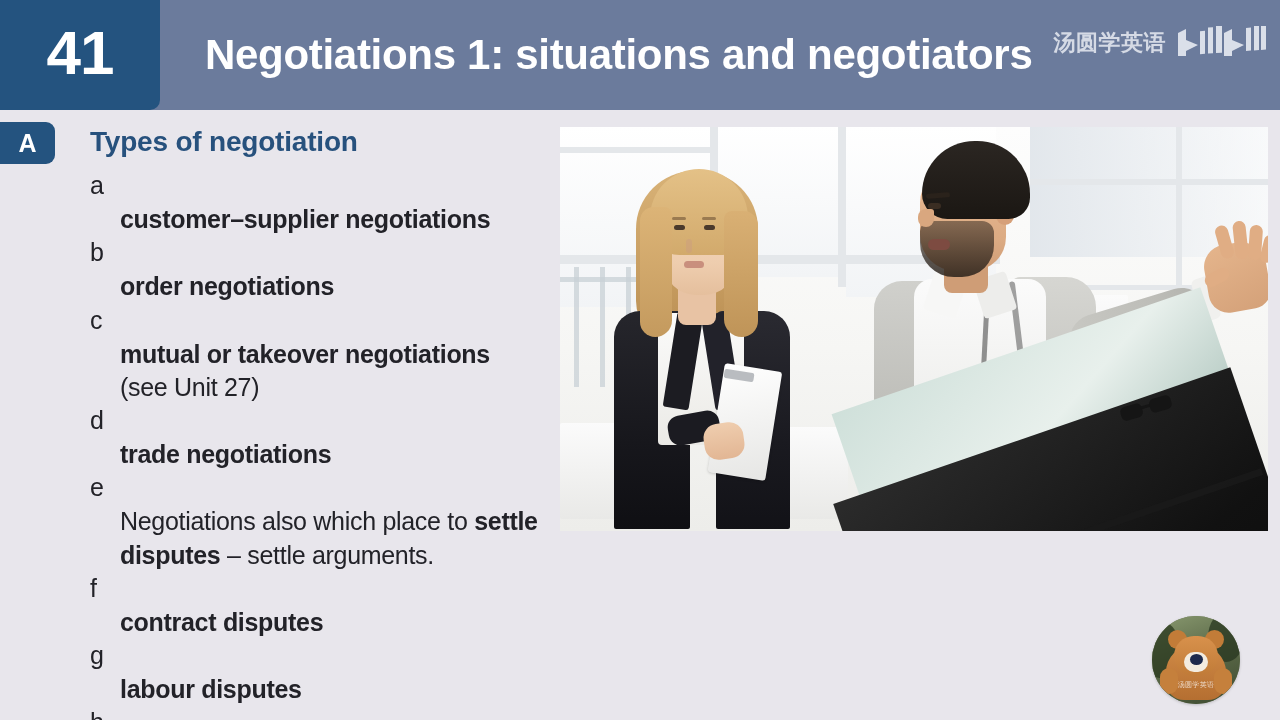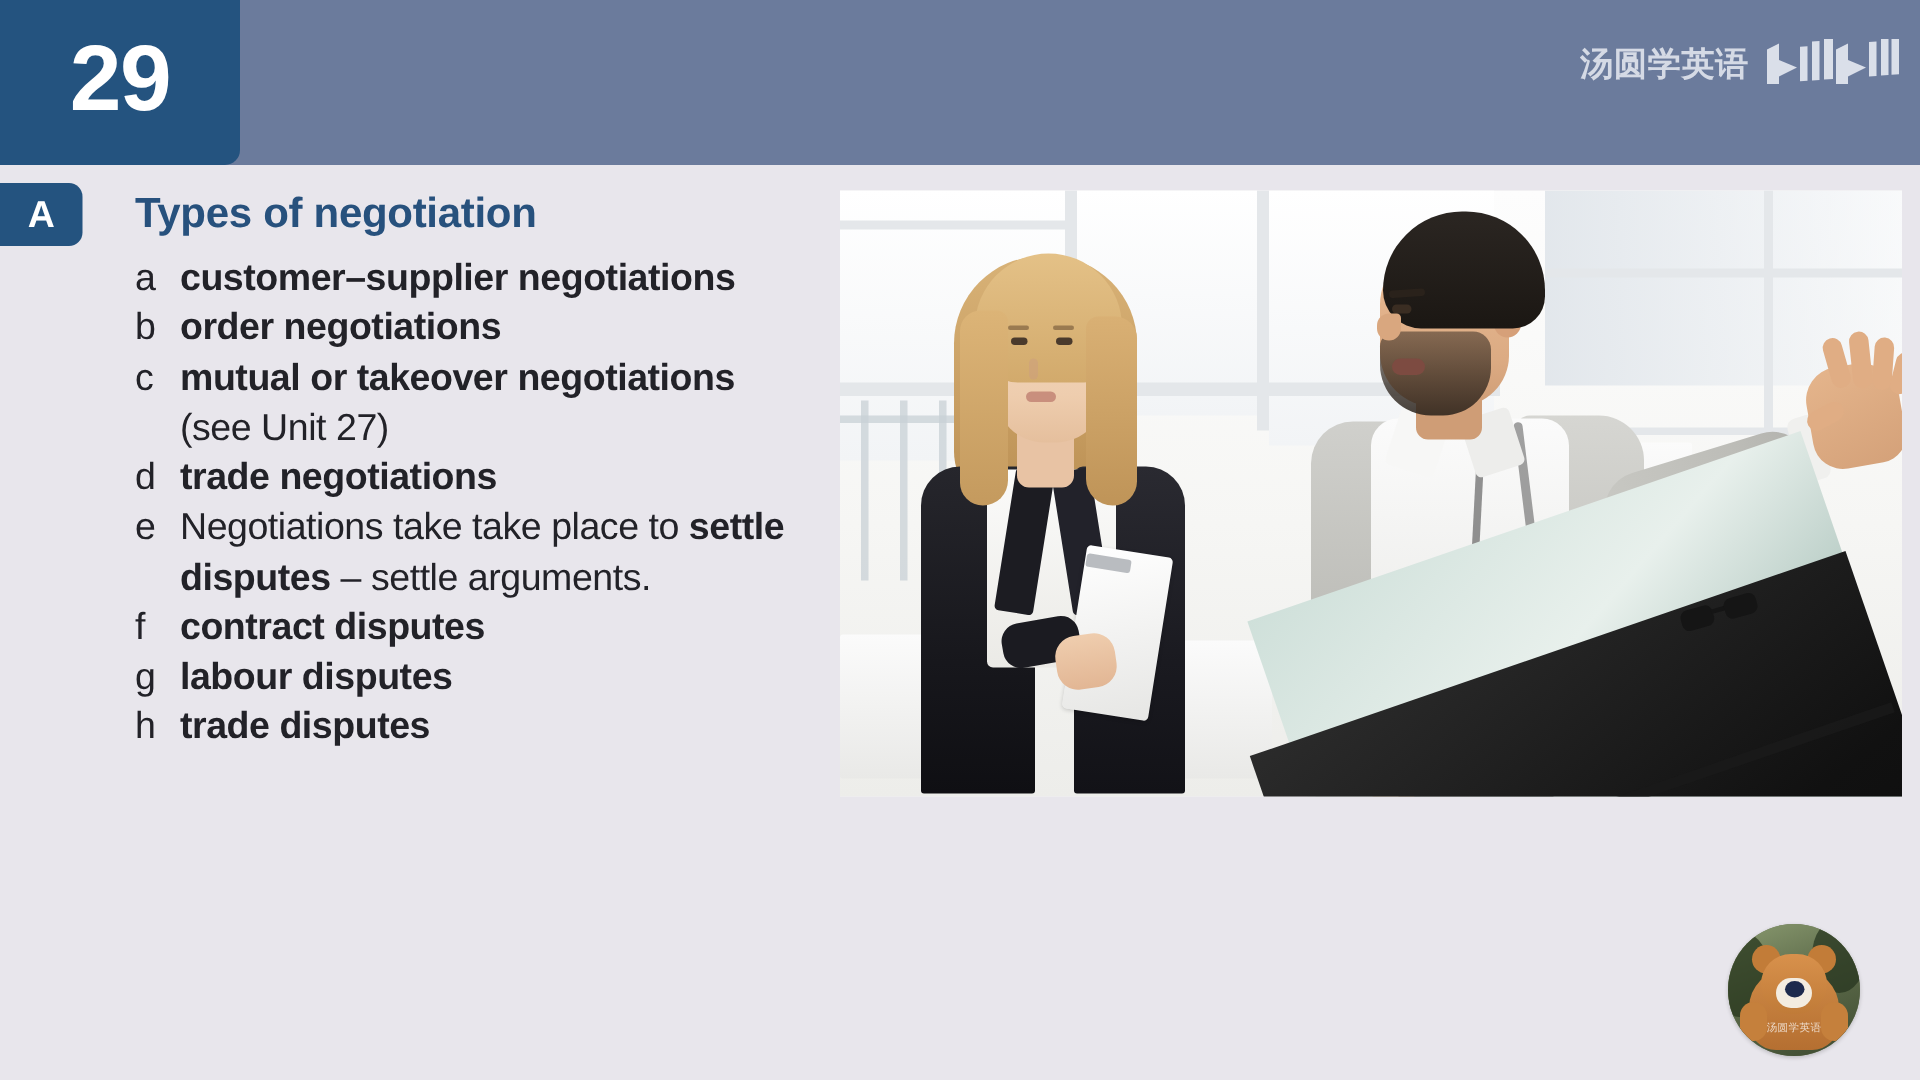--- a/index.html
+++ b/index.html
@@ -123,21 +123,21 @@
     line-height:1.33;
     color:#222228;
     letter-spacing:-0.3px;
   }
   .item-letter {
     width:30px;
     flex:0 0 30px;
     font-weight:normal;
     color:#222228;
   }
-  .item-text { flex:1 1 auto; }
+  .item-text { flex:1 1 auto;margin-top:34px; }
   .item-text b { font-weight:bold; }
   .item-sub {
     padding-left:30px;
     font-size:25px;
     line-height:1.33;
     color:#222228;
     letter-spacing:-0.3px;
   }
 
   
@@ -542,23 +542,24 @@
     font-size:7px; letter-spacing:0.3px; }
 </style>
 </head>
 <body>
 
 <div id="page">
 
   <div class="header">
 
     <div class="unit-badge">
-      <span class="unit-number">29</span>
+      <span class="unit-number">41</span>
     </div>
 
+    <div class="header-title">Negotiations 1: situations and negotiators</div>
 
     <div class="brand-wrap">
       <span class="brand-cn">汤圆学英语</span>
       <svg class="bilibili-logo" width="92" height="34" viewBox="0 0 92 34" aria-hidden="true">
         <g fill="#e7eaf2">
           <path d="M4 7 L12 3 L12 30 L4 30 Z"></path>
           <path d="M12 14 L24 19 L12 25 Z"></path>
           <rect x="26" y="7" width="5" height="23" transform="skewY(-4)"></rect>
           <rect x="34" y="4" width="5" height="26" transform="skewY(-4)"></rect>
           <rect x="42" y="2" width="6" height="28" transform="skewY(-4)"></rect>
@@ -599,21 +600,21 @@
       </li>
       <li class="item-sub">(see Unit 27)</li>
 
       <li class="list-item">
         <span class="item-letter">d</span>
         <span class="item-text"><b>trade negotiations</b></span>
       </li>
 
       <li class="list-item">
         <span class="item-letter">e</span>
-        <span class="item-text"><span>Negotiations take take place to </span><b>settle disputes</b><span> – settle arguments.</span></span>
+        <span class="item-text"><span>Negotiations also which place to </span><b>settle disputes</b><span> – settle arguments.</span></span>
       </li>
 
       <li class="list-item">
         <span class="item-letter">f</span>
         <span class="item-text"><b>contract disputes</b></span>
       </li>
 
       <li class="list-item">
         <span class="item-letter">g</span>
         <span class="item-text"><b>labour disputes</b></span>

